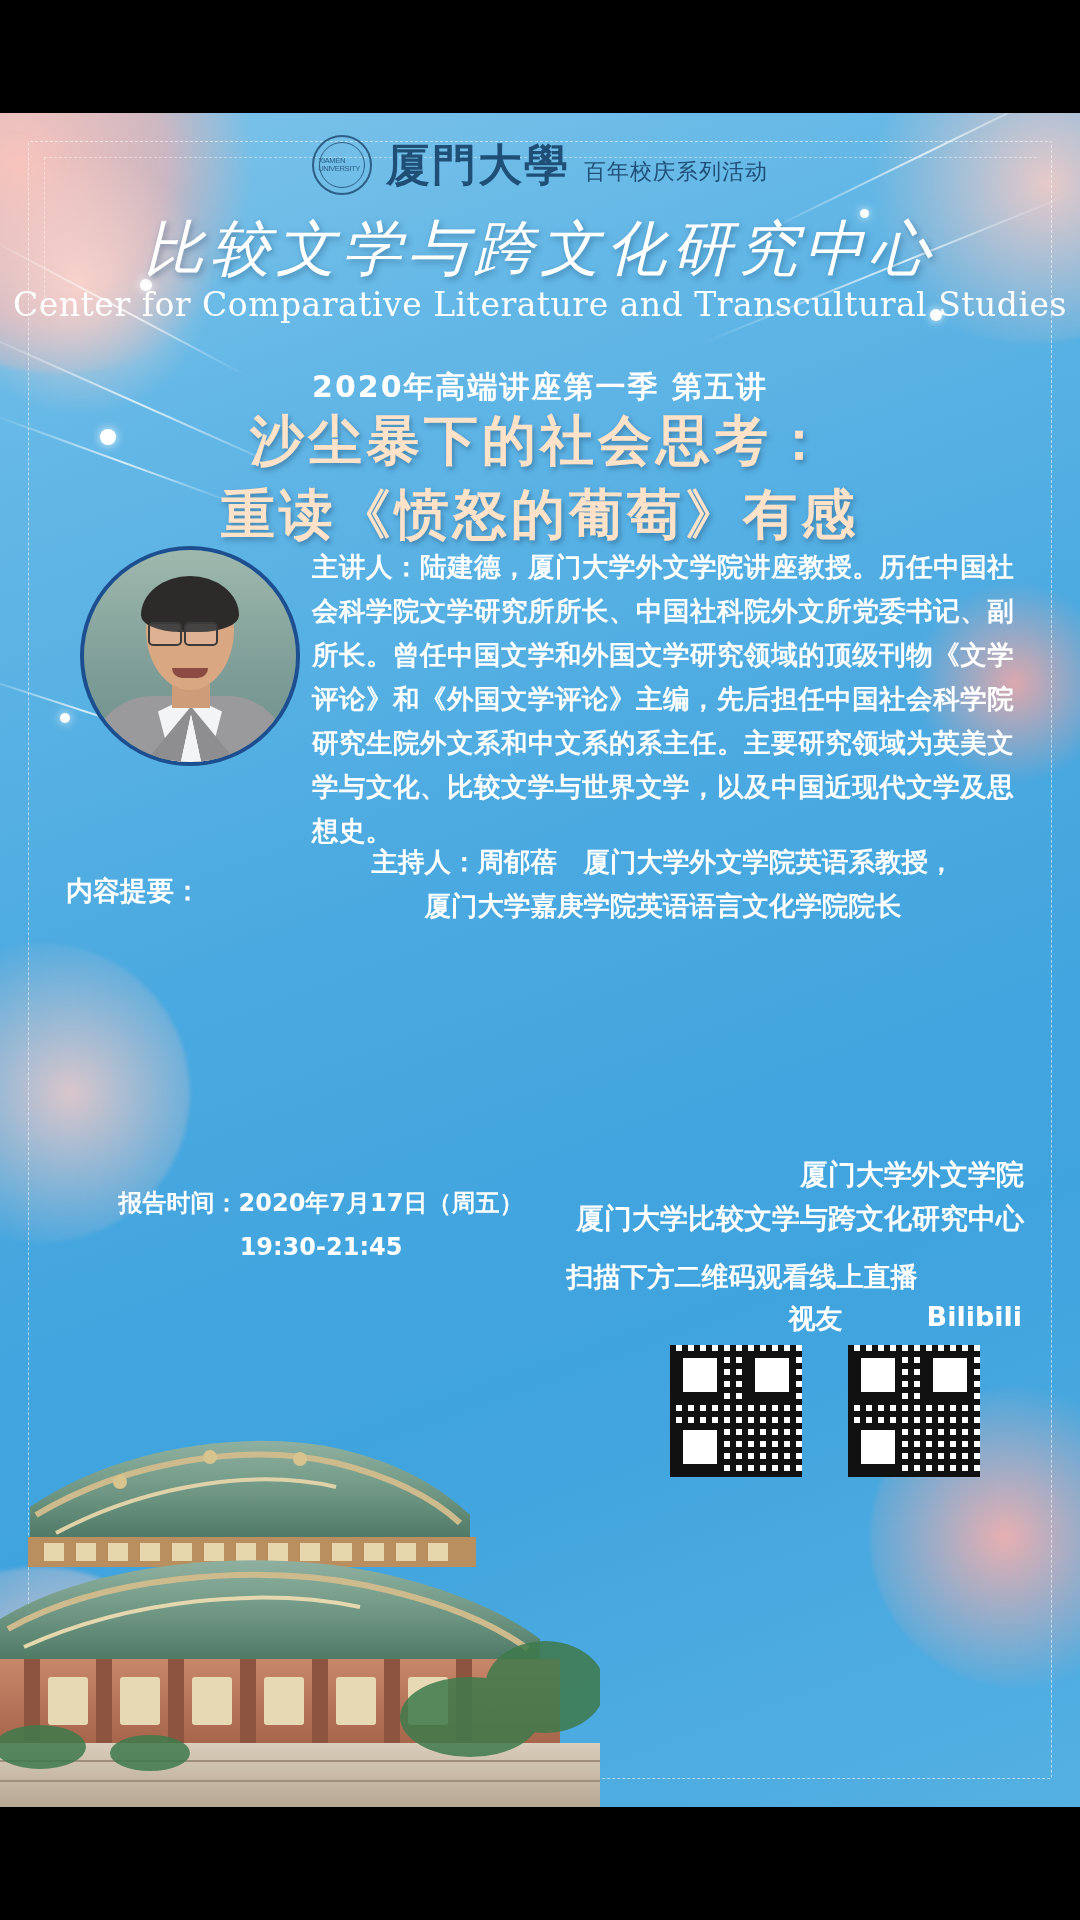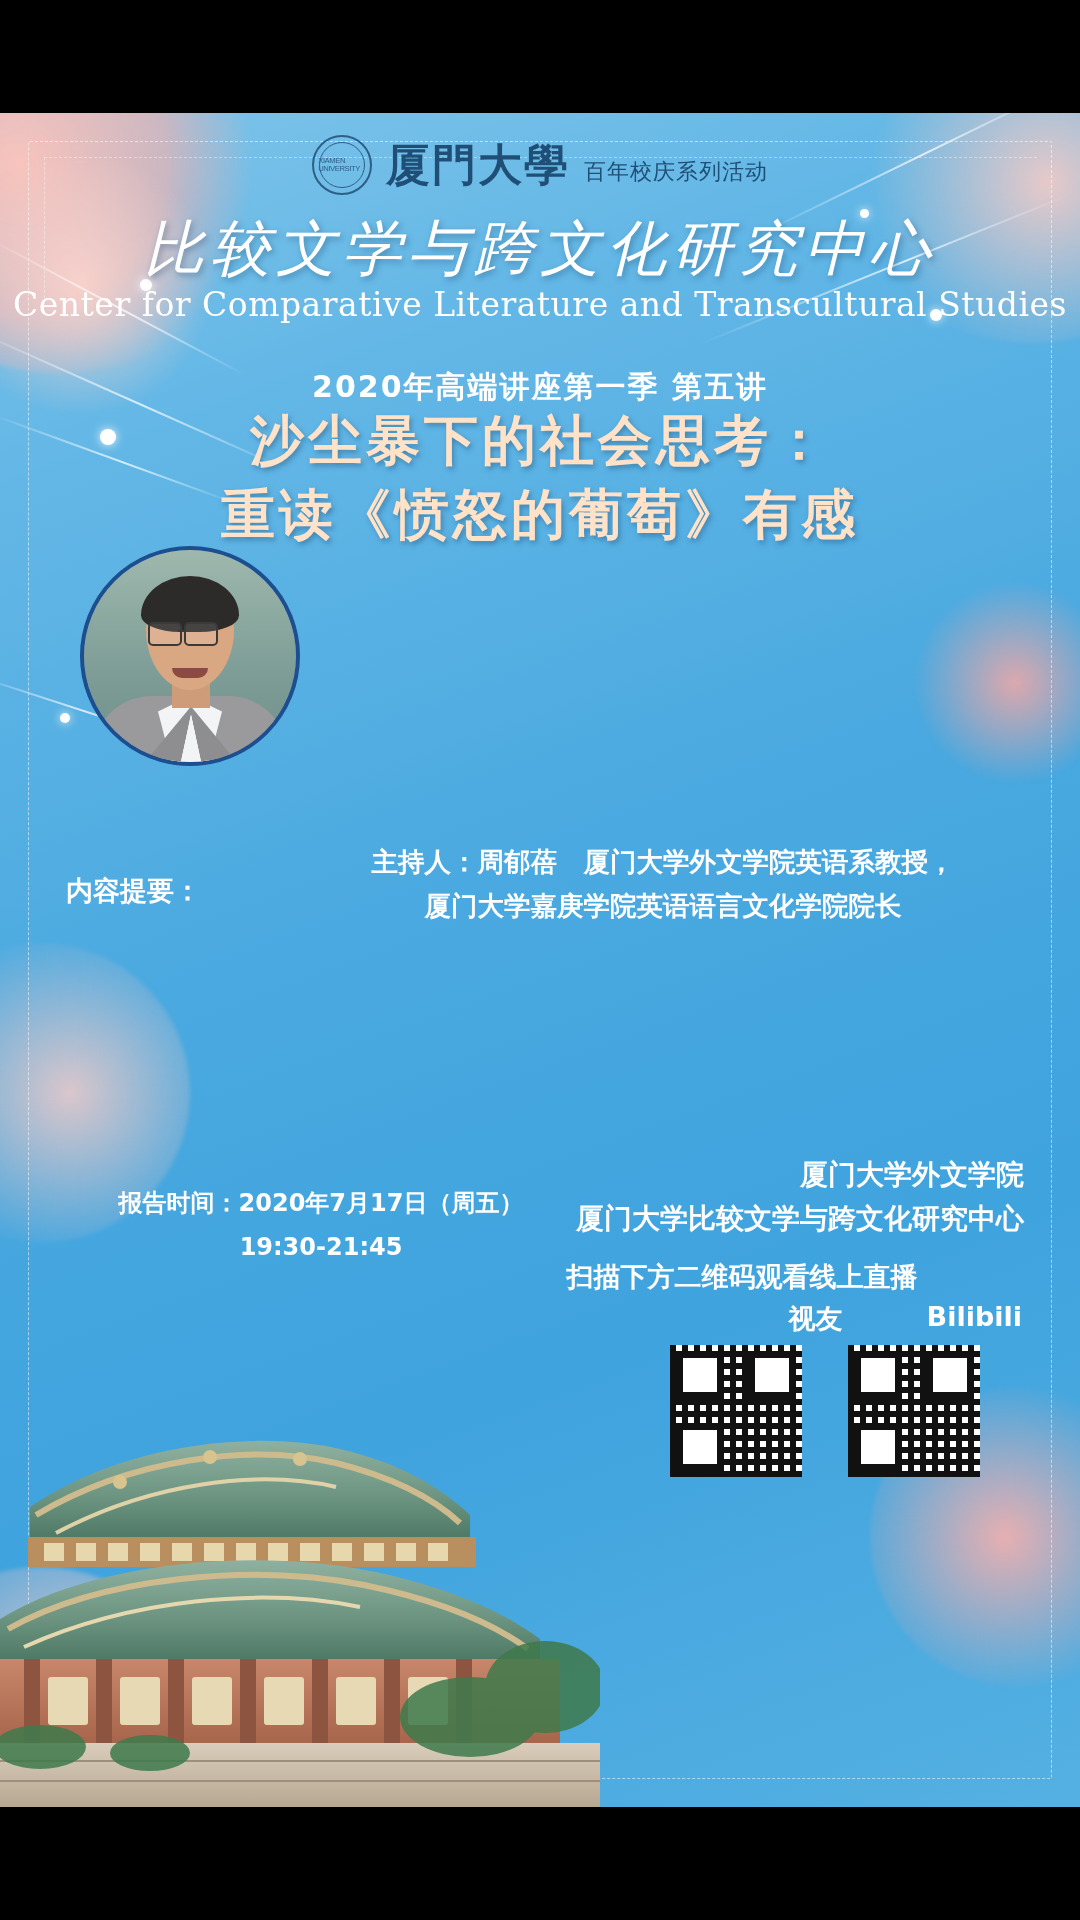--- a/index.html
+++ b/index.html
@@ -495,20 +495,21 @@
         <div class="ph-neck"></div>
         <div class="ph-face"></div>
         <div class="ph-hair"></div>
         <div class="ph-glass-l"></div>
         <div class="ph-glass-r"></div>
         <div class="ph-bridge"></div>
         <div class="ph-mouth"></div>
       </div>
     </div>
 
+    <div class="speaker-bio">主讲人：陆建德，厦门大学外文学院讲座教授。历任中国社会科学院文学研究所所长、中国社科院外文所党委书记、副所长。曾任中国文学和外国文学研究领域的顶级刊物《文学评论》和《外国文学评论》主编，先后担任中国社会科学院研究生院外文系和中文系的系主任。主要研究领域为英美文学与文化、比较文学与世界文学，以及中国近现代文学及思想史。</div>
 
     <div class="host-block">
       <div>主持人：周郁蓓　厦门大学外文学院英语系教授，</div>
       <div>厦门大学嘉庚学院英语语言文化学院院长</div>
     </div>
 
     <div class="abstract-label">内容提要：</div>
 
     <div class="time-block">
       <div>报告时间：2020年7月17日（周五）</div>

